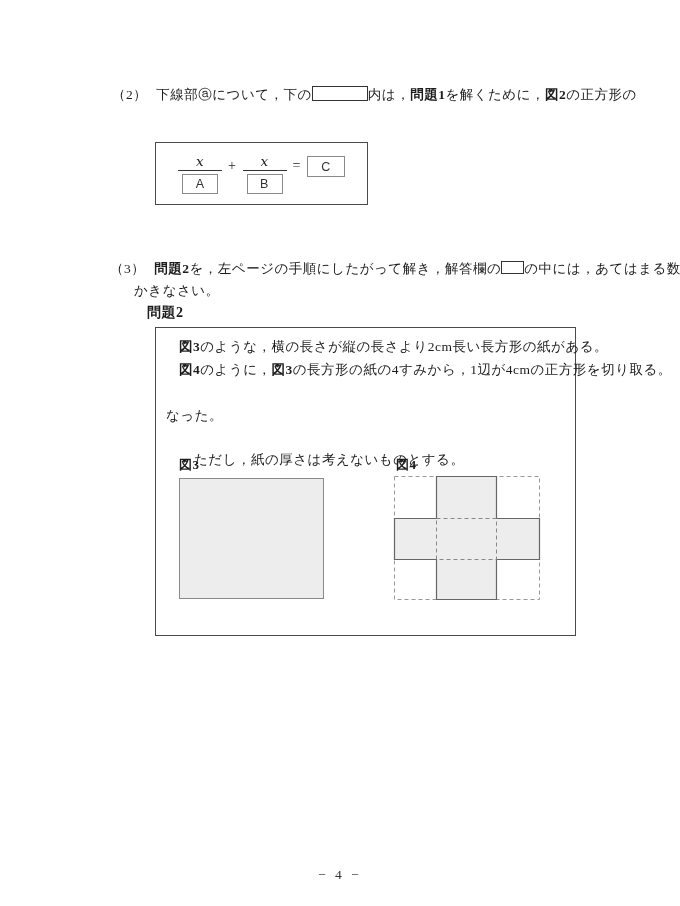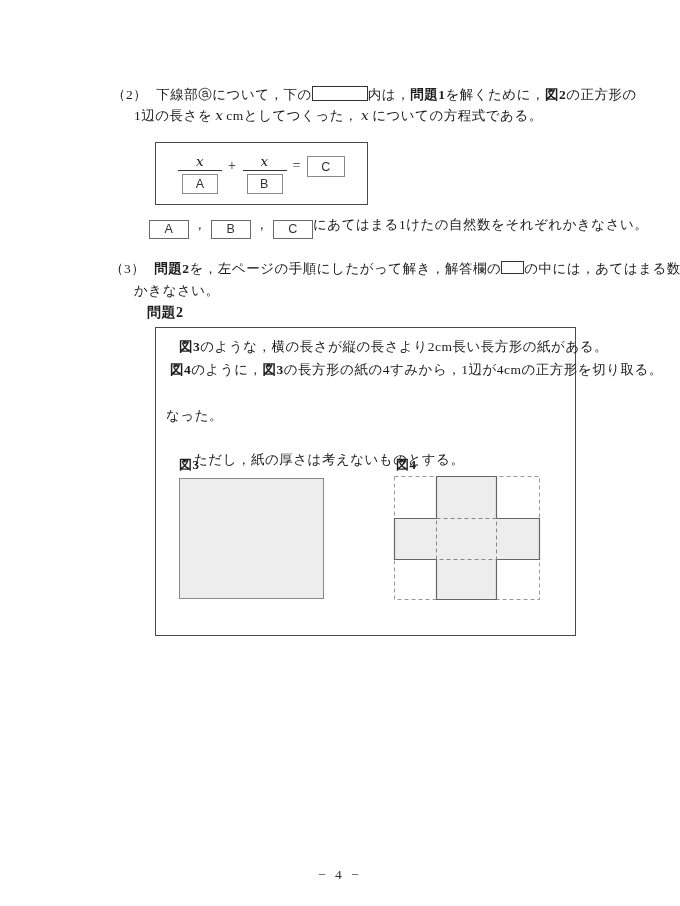--- a/index.html
+++ b/index.html
@@ -70,61 +70,55 @@
 </style>
 </head>
 <body>
 
 <div class="page">
 
   <div class="abs" style="left:112px; top:86px;">
     <span class="qnum">（2）</span><span>下線部ⓐについて，下の</span><span class="inline-box ib-wide"></span><span>内は，</span><span class="gothic">問題1</span><span>を解くために，</span><span class="gothic">図2</span><span>の正方形の</span>
   </div>
 
-  <div class="abs" style="left:134px; top:107px;">
-    <span>1辺の長さを</span><span class="mathx">x</span><span>cmとしてつくった，</span><span class="mathx">x</span><span>についての方程式である。</span>
-  </div>
 
   <div class="abs eq-frame">
     <div class="eq-row">
       <span class="frac">
         <span class="num mathx">x</span>
         <span class="fbar"></span>
         <span class="ansbox eq-den">A</span>
       </span>
       <span class="eq-op">+</span>
       <span class="frac">
         <span class="num mathx">x</span>
         <span class="fbar"></span>
         <span class="ansbox eq-den">B</span>
       </span>
       <span class="eq-op">=</span>
       <span class="ansbox eq-c">C</span>
     </div>
   </div>
 
-  <div class="abs" style="left:149px; top:216px;">
-    <span class="ansbox inline-box abc-box">A</span><span class="abc-sep">，</span><span class="ansbox inline-box abc-box">B</span><span class="abc-sep">，</span><span class="ansbox inline-box abc-box">C</span><span>にあてはまる1けたの自然数をそれぞれかきなさい。</span>
-  </div>
 
   <div class="abs" style="left:110px; top:260px;">
     <span class="qnum">（3）</span><span class="gothic">問題2</span><span>を，左ページの手順にしたがって解き，解答欄の</span><span class="inline-box ib-small"></span><span>の中には，あてはまる数を</span>
   </div>
 
   <div class="abs" style="left:134px; top:282px;text-align:right;">かきなさい。</div>
 
   <div class="abs gothic" style="left:147px; top:304px; font-size:14px;">問題2</div>
 
   <div class="abs p2-box">
 
     <div class="p2-line" style="left:23px; top:10px;">
       <span class="gothic">図3</span><span>のような，横の長さが縦の長さより2cm長い長方形の紙がある。</span>
     </div>
 
-    <div class="p2-line" style="left:14px; top:33px;text-align:center;">
+    <div class="p2-line" style="left:23px; top:33px;text-align:center;">
       <span class="gothic">図4</span><span>のように，</span><span class="gothic">図3</span><span>の長方形の紙の4すみから，1辺が4cmの正方形を切り取る。</span>
     </div>
 
 
     <div class="p2-line" style="left:10px; top:79px;">なった。</div>
 
 
     <div class="p2-line" style="left:38px; top:123px;">ただし，紙の厚さは考えないものとする。</div>
 
     <div class="fig-label gothic" style="left:23px; top:127px; top:128px;">図3</div>

